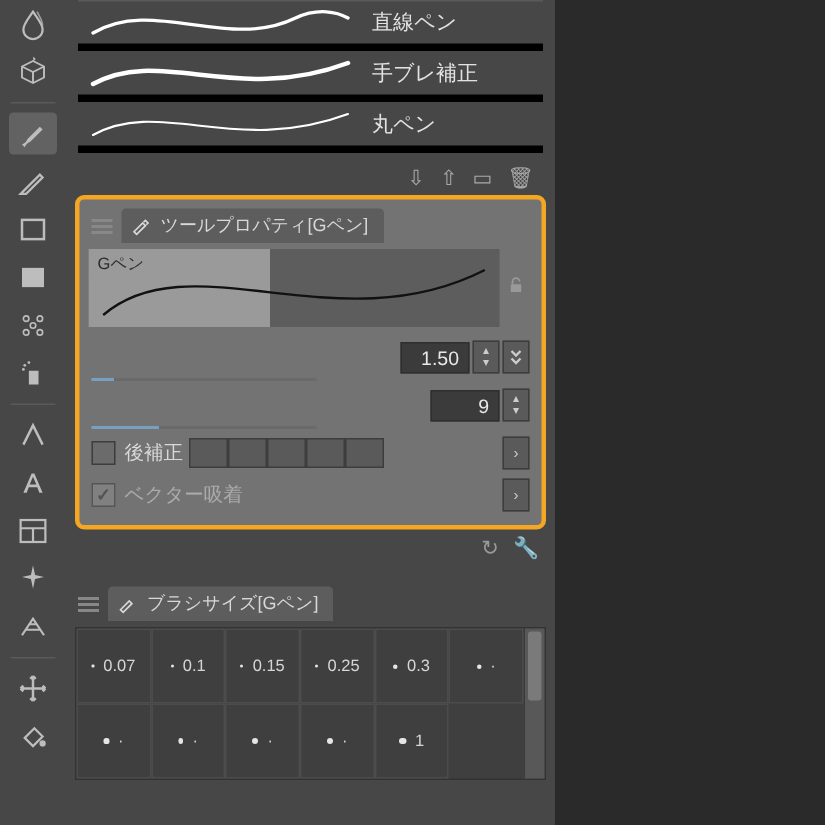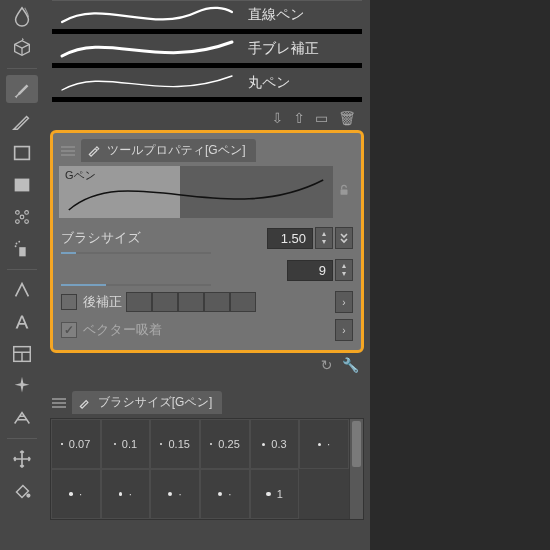--- a/index.html
+++ b/index.html
@@ -396,21 +396,20 @@
       <div class="lock-icon">
         <svg width="14" height="14" viewBox="0 0 24 24" fill="currentColor">
             <rect x="6" y="11" width="12" height="9" rx="1"></rect>
             <path d="M8 11 V8 a4 4 0 0 1 8 0" fill="none" stroke="currentColor" stroke-width="2"></path>
           </svg>
       </div>
     </div>
 
     <div class="prop-group">
       <div class="prop-row">
-        <div class="prop-label">ブラシサイズ</div>
         <div class="prop-spacer"></div>
         <div class="prop-value">1.50</div>
         <div class="prop-stepper">▴<br>▾</div>
         <div class="prop-expand">
           <svg width="10" height="14" viewBox="0 0 10 14" fill="none" stroke="#ccc" stroke-width="1.6">
               <path d="M2 3 L5 6 L8 3 M2 8 L5 11 L8 8"></path>
             </svg>
         </div>
       </div>
       <div class="underline-bar"></div>

